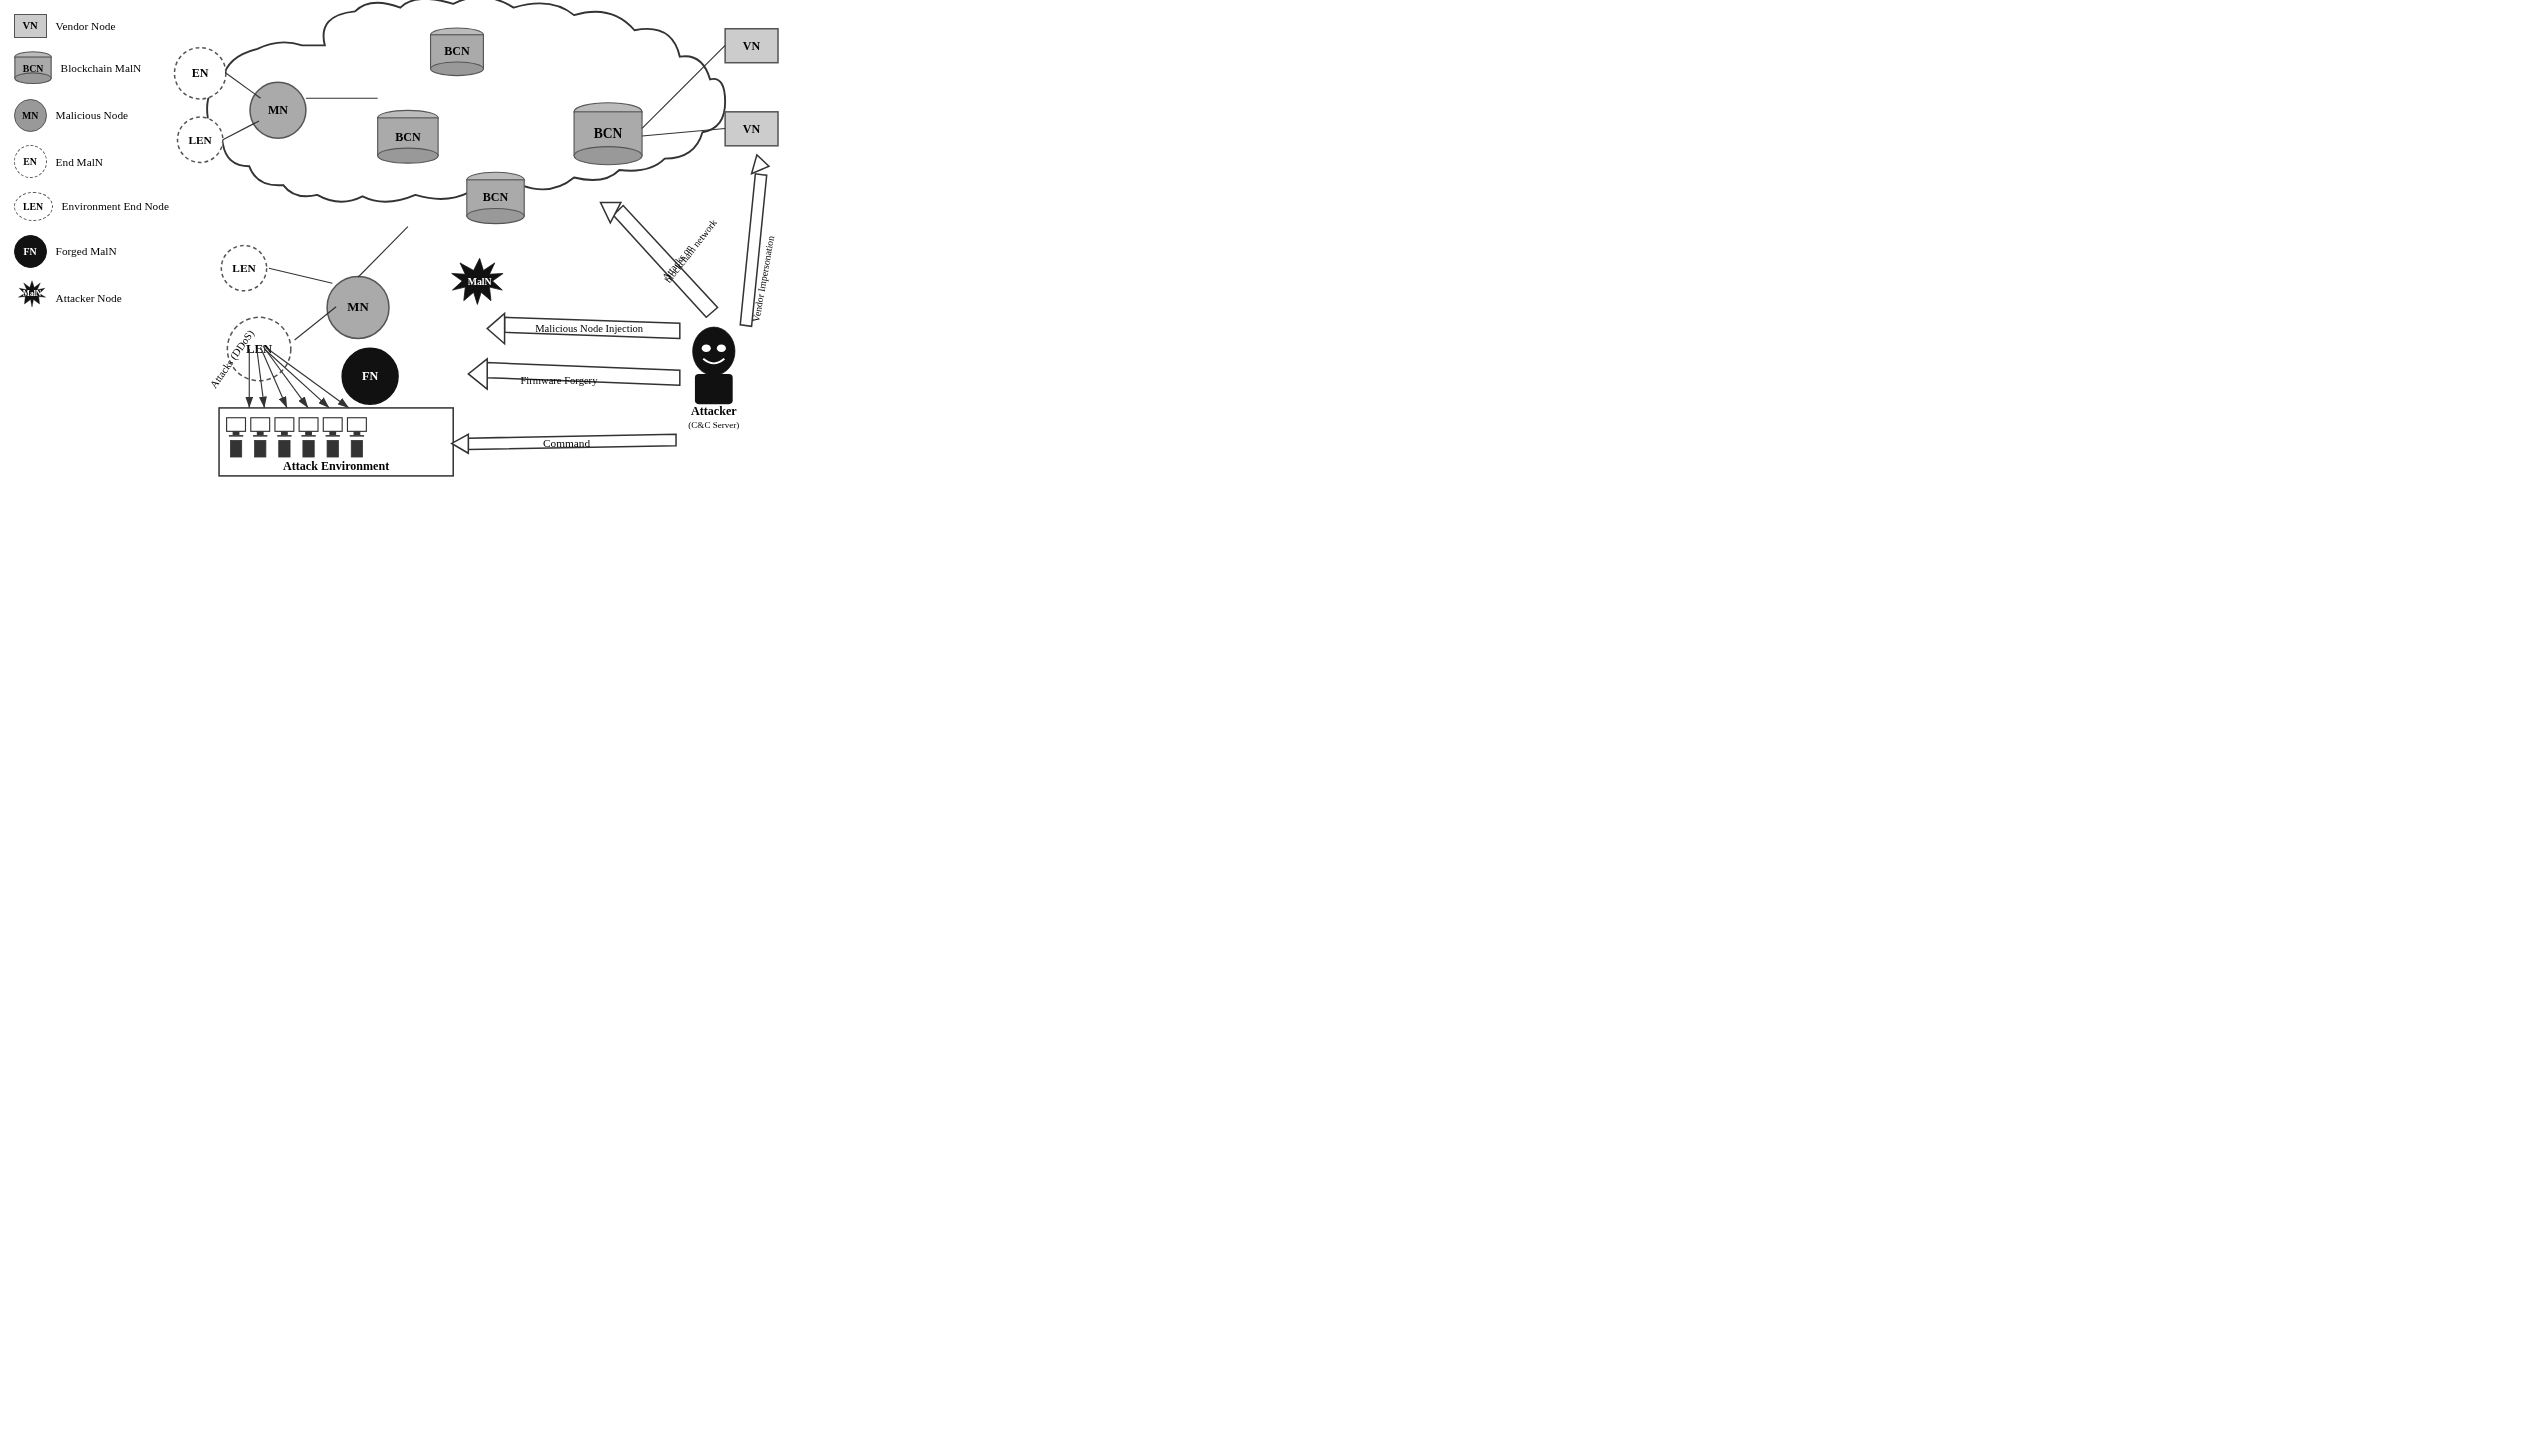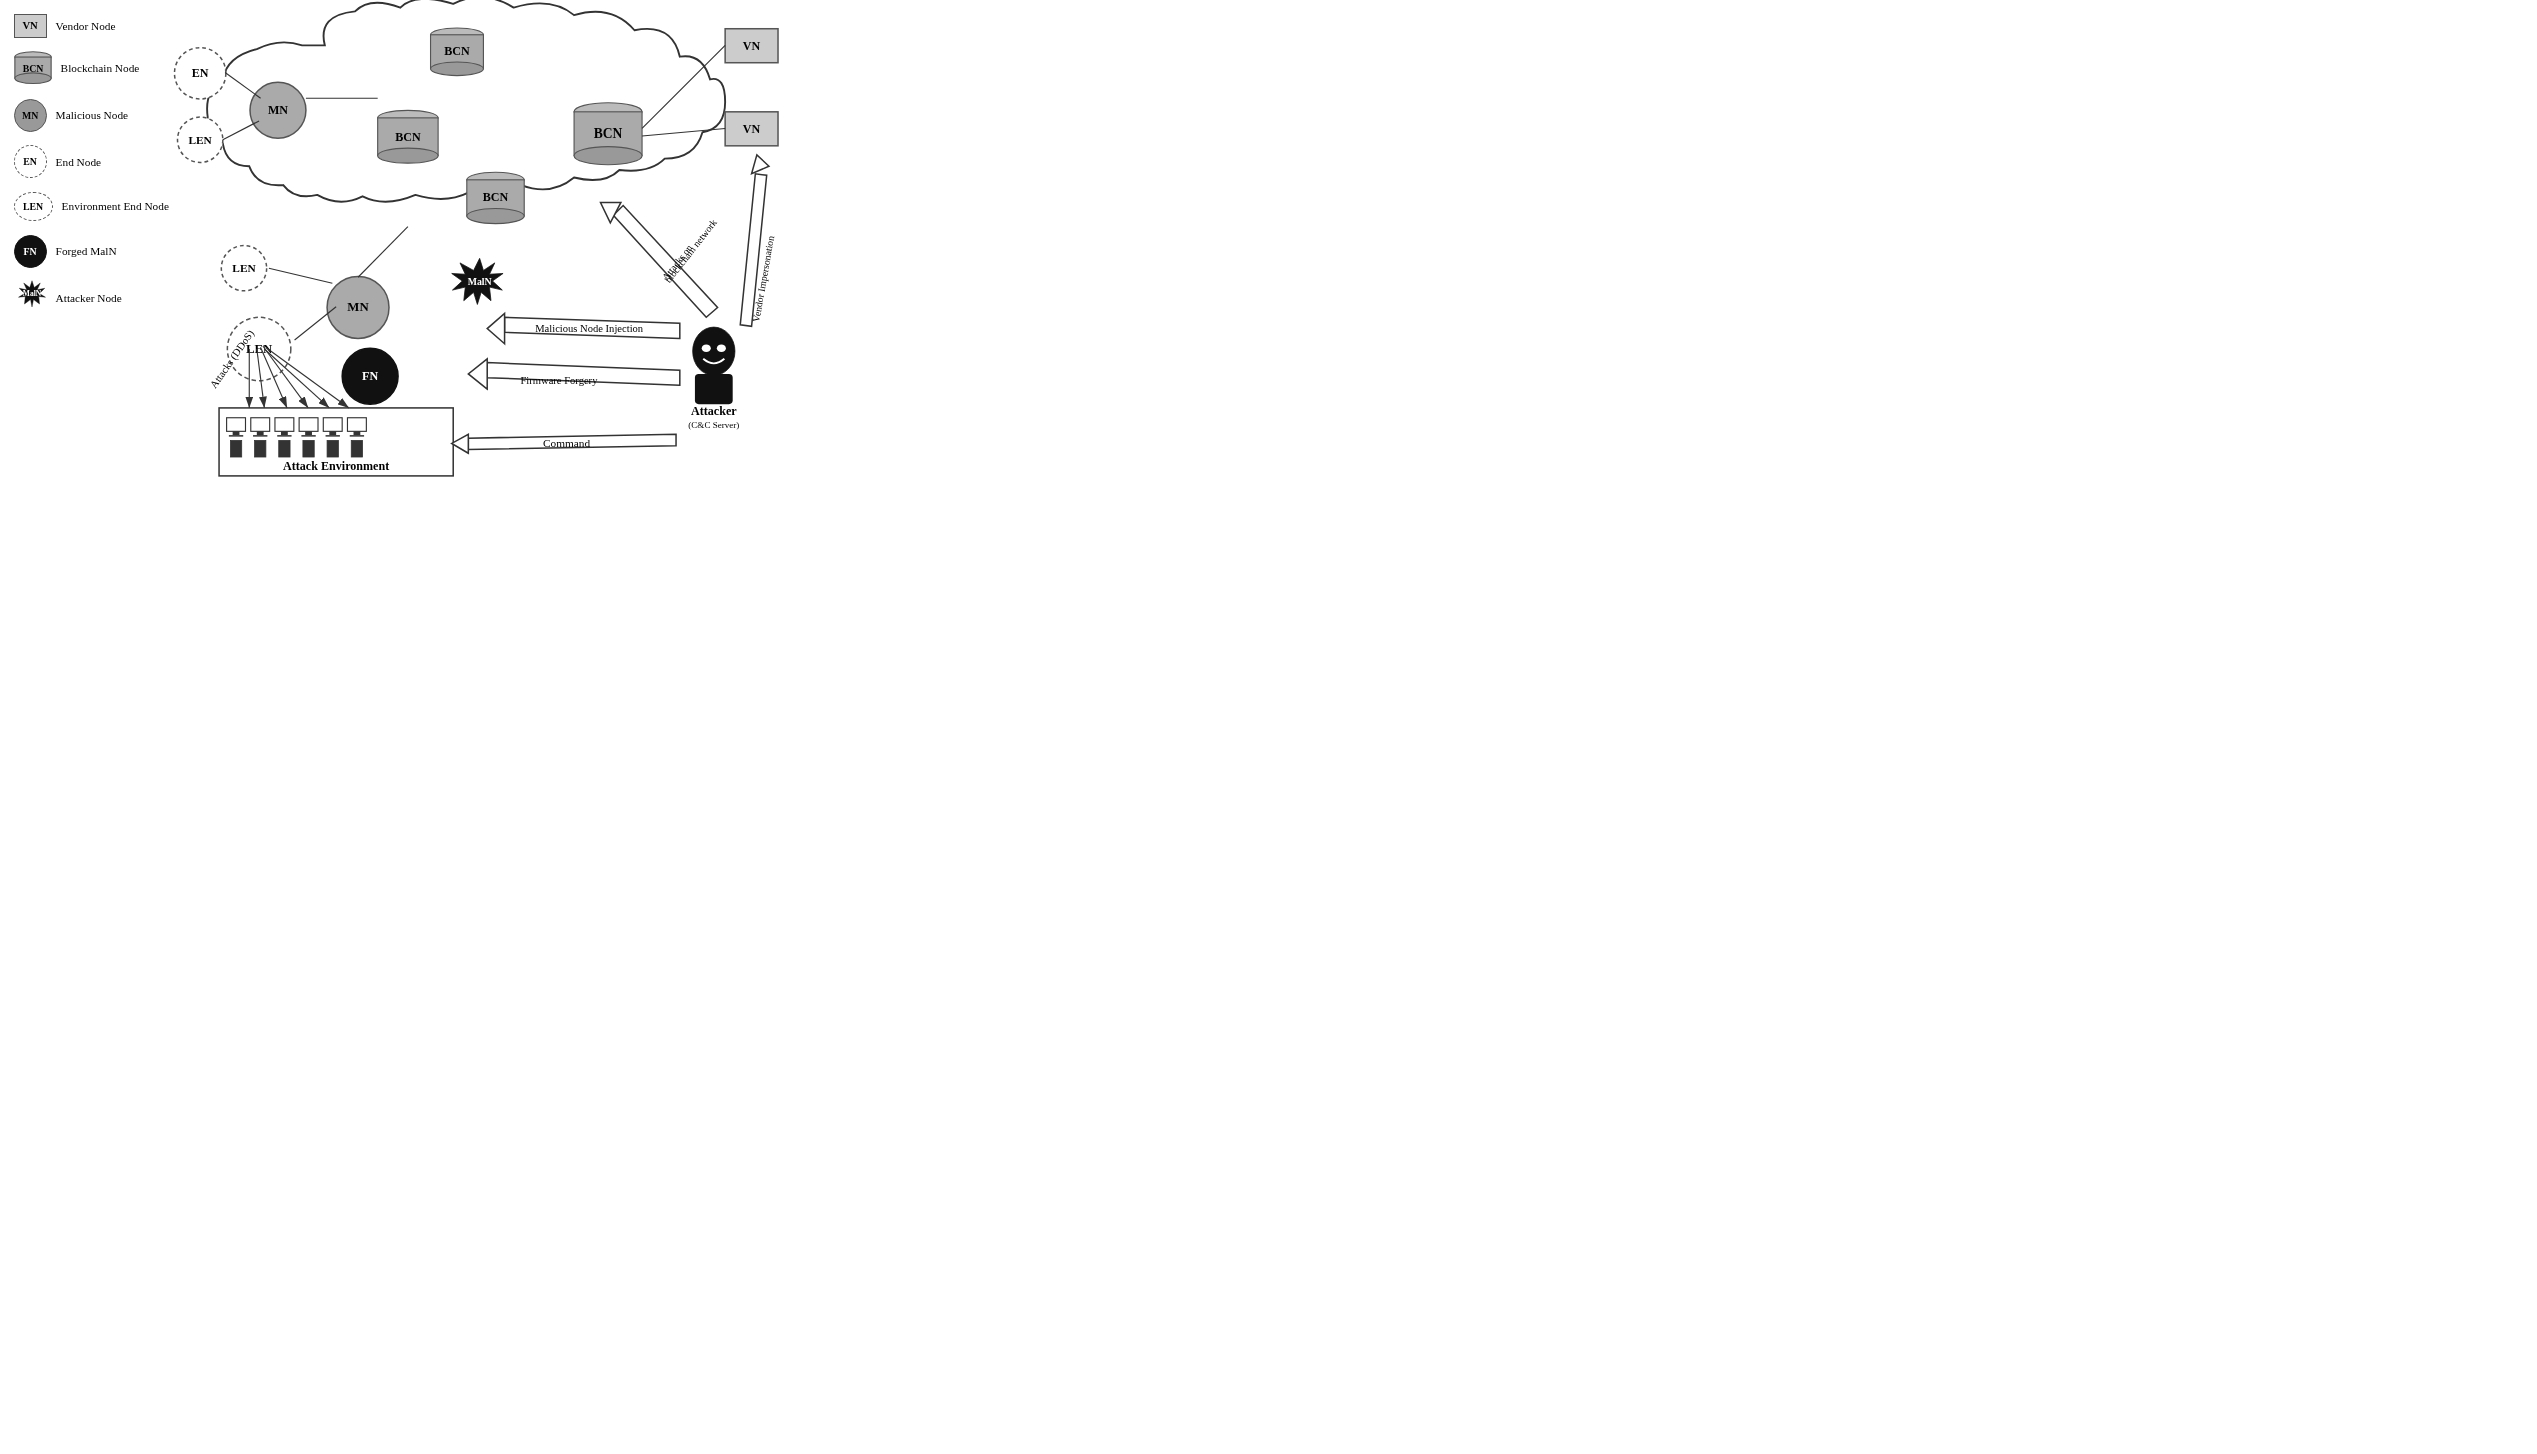--- a/index.html
+++ b/index.html
@@ -319,31 +319,31 @@
       <span class="legend-label">Vendor Node</span>
     </div>
 
     <div class="legend-item" style="align-items:center;">
       <svg width="38" height="34" viewBox="0 0 50 45">
         <ellipse cx="25" cy="8" rx="24" ry="7" fill="#bbb" stroke="#555" stroke-width="1.5"></ellipse>
         <rect x="1" y="8" width="48" height="28" fill="#aaa" stroke="#555" stroke-width="1.5"></rect>
         <ellipse cx="25" cy="36" rx="24" ry="7" fill="#999" stroke="#555" stroke-width="1.5"></ellipse>
         <text x="25" y="28" text-anchor="middle" font-size="13" font-weight="bold" font-family="serif">BCN</text>
       </svg>
-      <span class="legend-label">Blockchain Node</span>
+      <span class="legend-label">Blockchain MalN</span>
     </div>
 
     <div class="legend-item">
       <div class="node-circle-gray">MN</div>
       <span class="legend-label">Malicious Node</span>
     </div>
 
     <div class="legend-item">
       <div class="node-circle-dashed">EN</div>
-      <span class="legend-label">End Node</span>
+      <span class="legend-label">End MalN</span>
     </div>
 
     <div class="legend-item">
       <div class="node-circle-dashed-sm">LEN</div>
       <span class="legend-label">Environment End Node</span>
     </div>
 
     <div class="legend-item">
       <div class="node-circle-black">FN</div>
       <span class="legend-label">Forged MalN</span>

